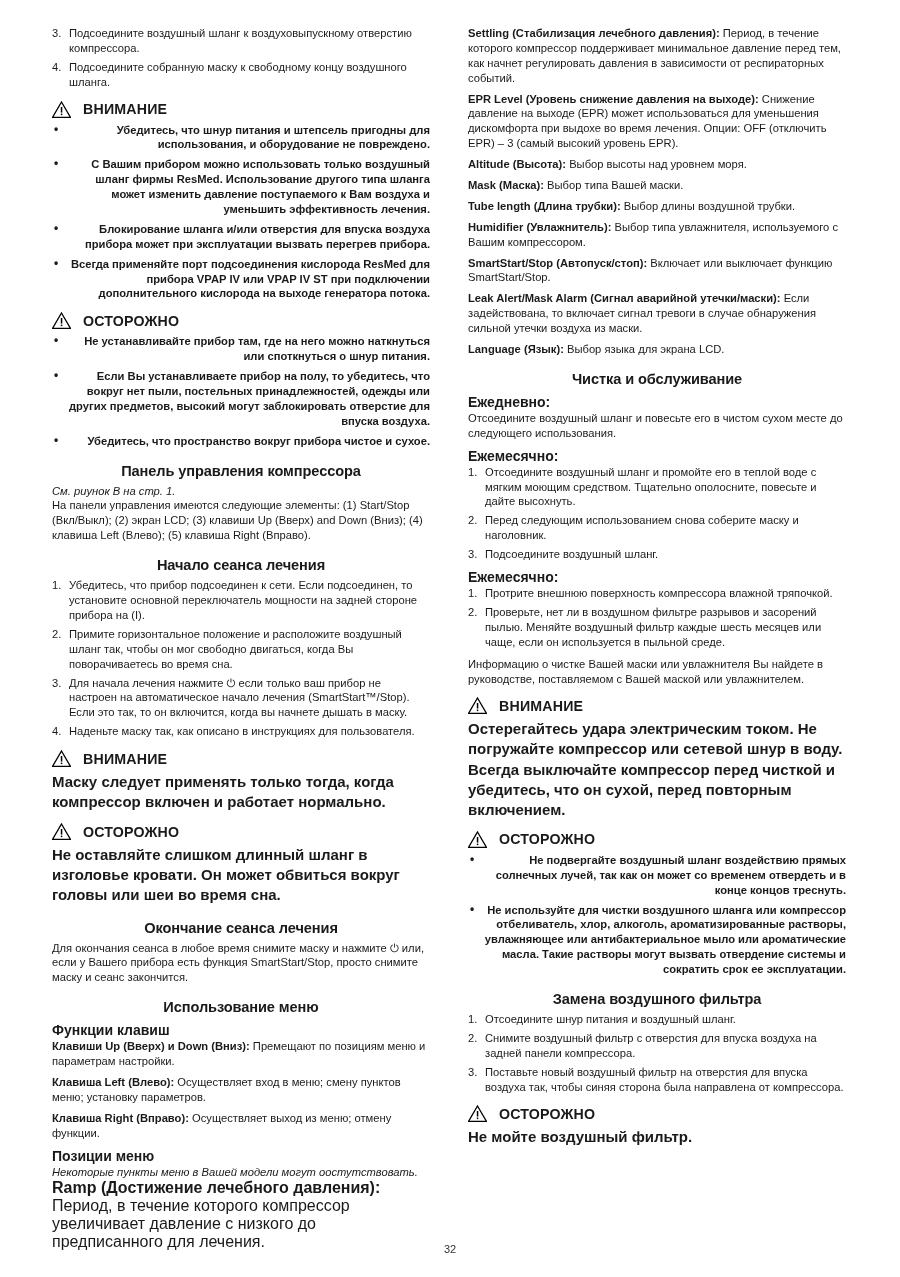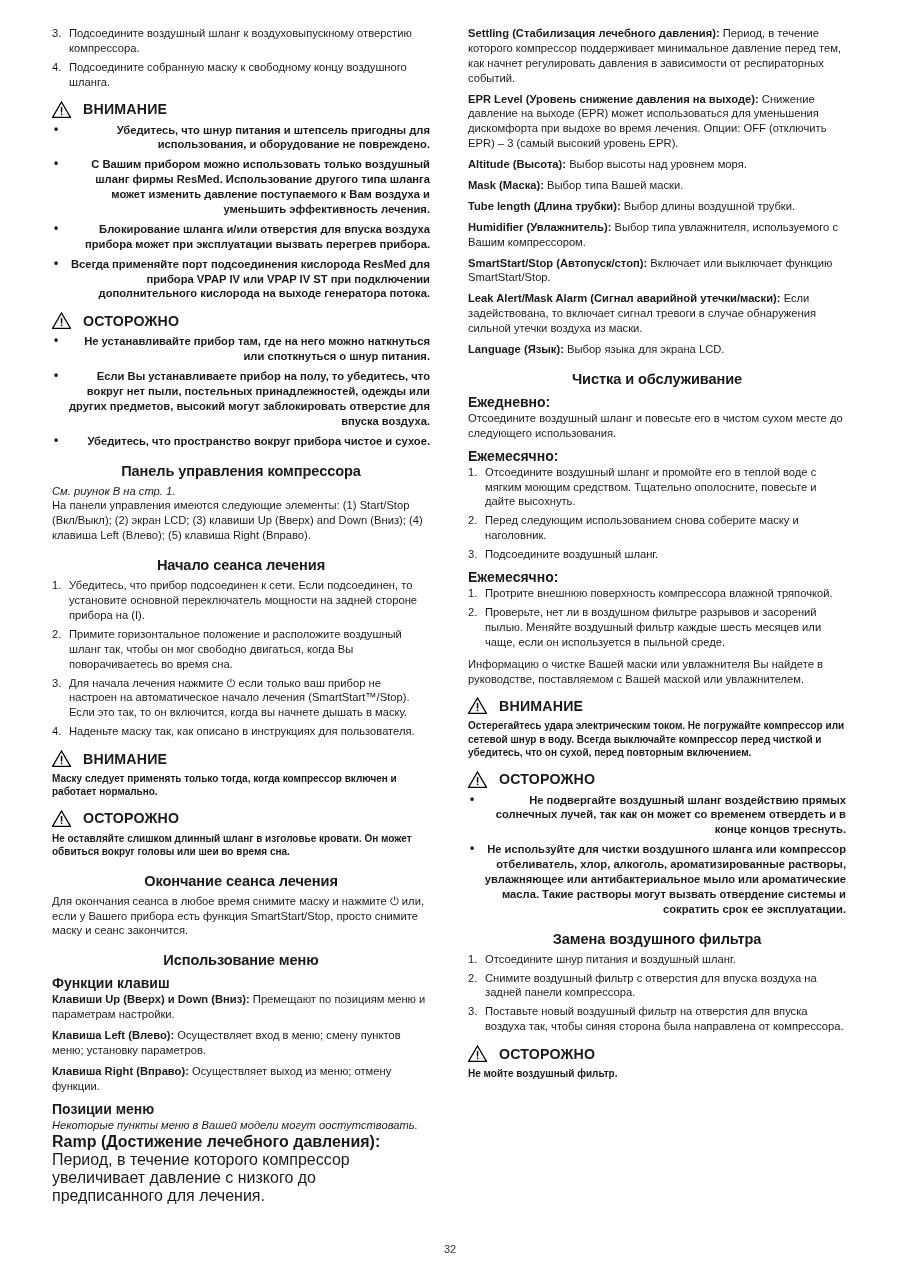--- a/index.html
+++ b/index.html
@@ -47,21 +47,21 @@
   }
   h3.sub {
     font-size: 14px;
     font-weight: bold;
     margin: 7px 0 1px 0;
   }
   .bold { font-weight: bold; }
   .ital { font-style: italic; }
   .bold-blk {
     font-weight: bold;
-    font-size: 10px;
+    font-size: 15px;
     line-height: 1.34;
     margin-bottom: 7px;
   }
   
   ol.num {
     margin: 0 0 7px 0;
     padding: 0;
     list-style: none;
   }
   ol.num > li {

